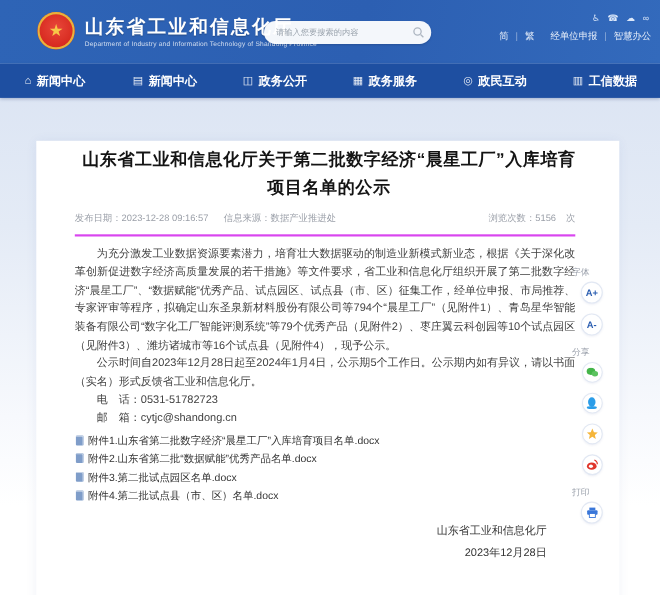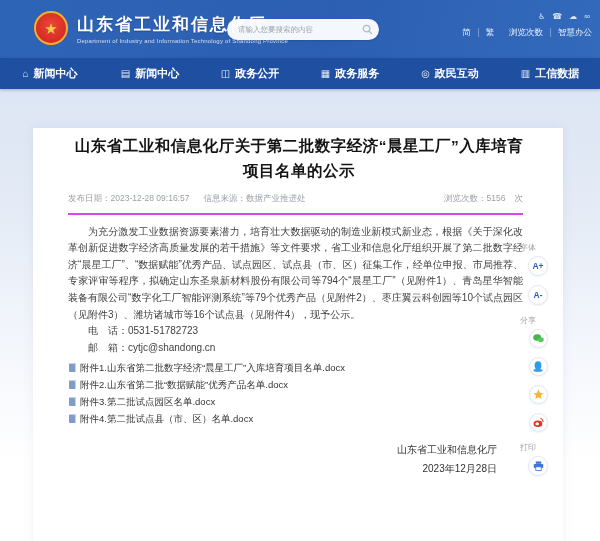--- a/index.html
+++ b/index.html
@@ -11,21 +11,21 @@
   .topbar{position:absolute;left:0;top:0;width:600px;height:58px;
           background:linear-gradient(100deg,#2e64b6 0%,#2c5fb2 55%,#336abc 100%);}
   .brand{position:absolute;left:34px;top:11px;display:flex;align-items:center;cursor:pointer;}
   .emblem{width:34px;height:34px;border-radius:50%;background:radial-gradient(circle at 50% 42%,#e8473a 0%,#d6281e 70%,#b81d14 100%);
           display:flex;align-items:center;justify-content:center;box-shadow:inset 0 0 0 2px #e8b33c;}
   .emblem span{color:#f7c948;font-size:15px;line-height:1;}
   .brand-text{margin-left:9px;color:#fff;}
   .brand-title{font-size:17px;font-weight:bold;letter-spacing:2px;text-shadow:0 1px 1px rgba(0,0,0,.25);}
   .brand-sub{font-size:6px;color:rgba(255,255,255,.78);margin-top:2px;letter-spacing:.2px;white-space:nowrap;}
 
-  .search{position:absolute;left:227px;top:19px;width:152px;height:21px;border-radius:11px;
+  .search{position:absolute;left:240px;top:19px;width:152px;height:21px;border-radius:11px;
           background:rgba(255,255,255,.95);display:flex;align-items:center;box-shadow:0 1px 2px rgba(0,0,0,.15);}
   .search-input{flex:1;border:none;outline:none;background:transparent;font-size:7.5px;color:#444;
                 padding:0 4px 0 11px;font-family:inherit;}
   .search-input::placeholder{color:#9aa3ad;}
   .search-btn{width:18px;height:18px;display:flex;align-items:center;justify-content:center;cursor:pointer;margin-right:3px;}
 
   .top-right{position:absolute;right:8px;top:12px;text-align:right;color:#eaf1fb;}
   .mini-icons{display:flex;justify-content:flex-end;gap:7px;margin-right:2px;}
   .mini-icons span{font-size:8px;line-height:10px;color:#dce8fa;cursor:pointer;}
   .top-links{margin-top:5px;font-size:8.5px;white-space:nowrap;}
@@ -107,21 +107,21 @@
         <span>♿</span>
         <span>☎</span>
         <span>☁</span>
         <span>∞</span>
       </div>
       <div class="top-links">
         <a>简</a>
         <span class="sep">|</span>
         <a>繁</a>
         <span class="gap"></span>
-        <a>浏览次数</a>
+        <a>经单位申报</a>
         <span class="sep">|</span>
         <a>智慧办公</a>
       </div>
     </div>
   </header>
 
   <nav class="nav">
     <div class="nav-item">
       <span class="glyph">⌂</span>
       <span>新闻中心</span>
@@ -156,20 +156,21 @@
       <div>
         <span>发布日期：</span><span>2023-12-28 09:16:57</span><span class="m-gap"></span><span>信息来源：</span><span>数据产业推进处</span>
       </div>
       <div>
         <span>浏览次数：</span><span>5156</span><span class="unit">次</span>
       </div>
     </div>
 
     <div class="body-text">
       <p>为充分激发工业数据资源要素潜力，培育壮大数据驱动的制造业新模式新业态，根据《关于深化改革创新促进数字经济高质量发展的若干措施》等文件要求，省工业和信息化厅组织开展了第二批数字经济“晨星工厂”、“数据赋能”优秀产品、试点园区、试点县（市、区）征集工作，经单位申报、市局推荐、专家评审等程序，拟确定山东圣泉新材料股份有限公司等794个“晨星工厂”（见附件1）、青岛星华智能装备有限公司“数字化工厂智能评测系统”等79个优秀产品（见附件2）、枣庄翼云科创园等10个试点园区（见附件3）、潍坊诸城市等16个试点县（见附件4），现予公示。</p>
+      <p>公示时间自2023年12月28日起至2024年1月4日，公示期5个工作日。公示期内如有异议，请以书面（实名）形式反馈省工业和信息化厅。</p>
     </div>
 
     <div class="contact">
       <p><span>电　话：</span><span>0531-51782723</span></p>
       <p><span>邮　箱：</span><span>cytjc@shandong.cn</span></p>
     </div>
 
     <div class="attachments">
       <a class="attach-row"><span class="doc-ico"></span><span>附件1.山东省第二批数字经济“晨星工厂”入库培育项目名单.docx</span></a>
       <a class="attach-row"><span class="doc-ico"></span><span>附件2.山东省第二批“数据赋能”优秀产品名单.docx</span></a>

